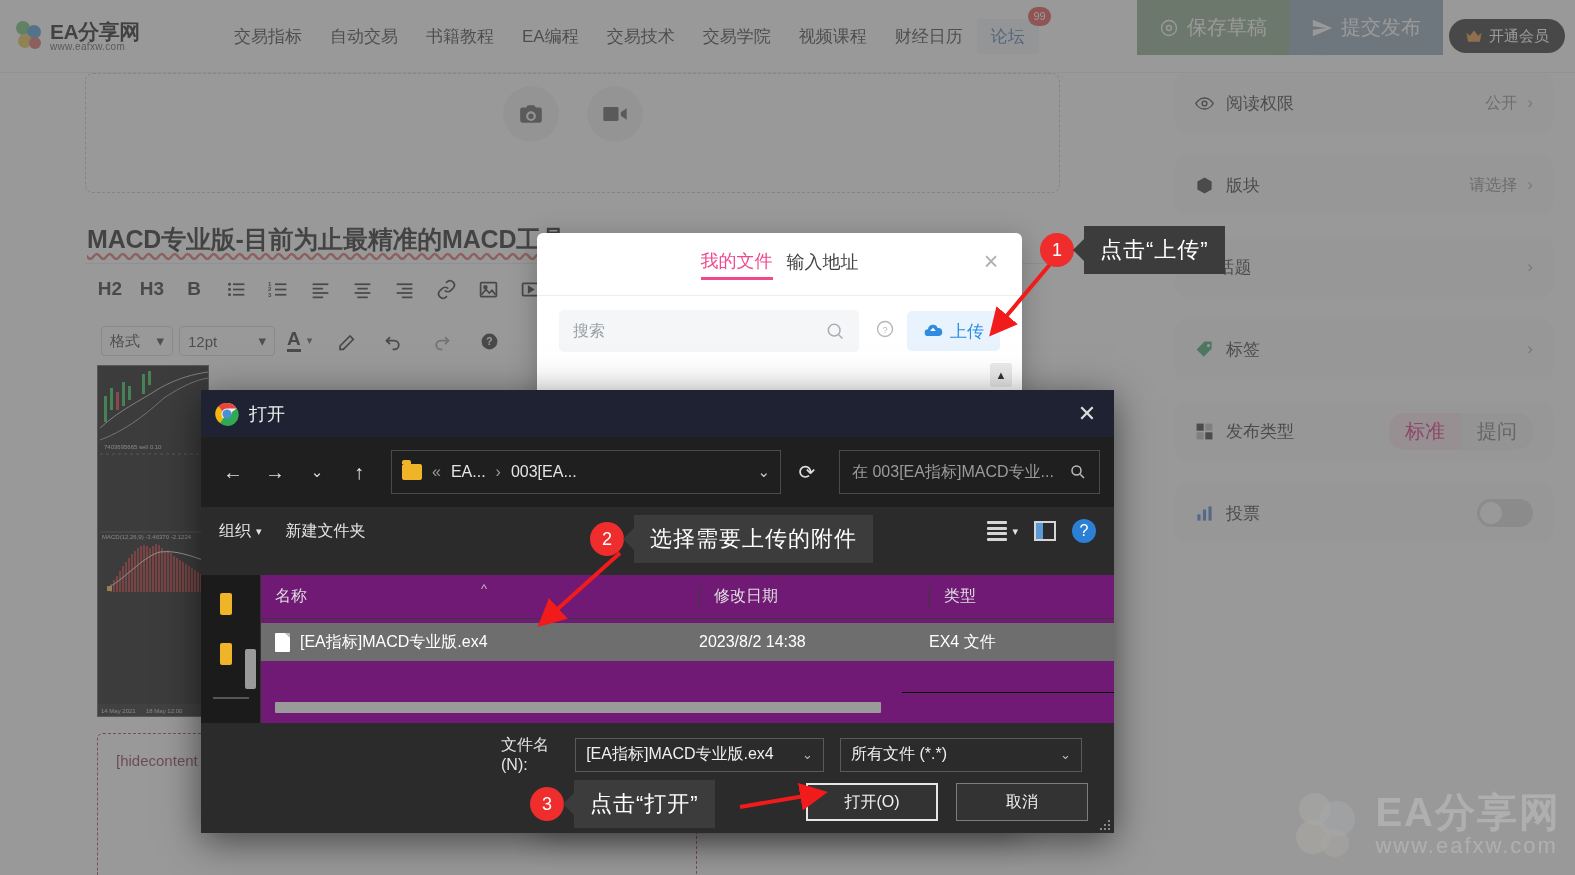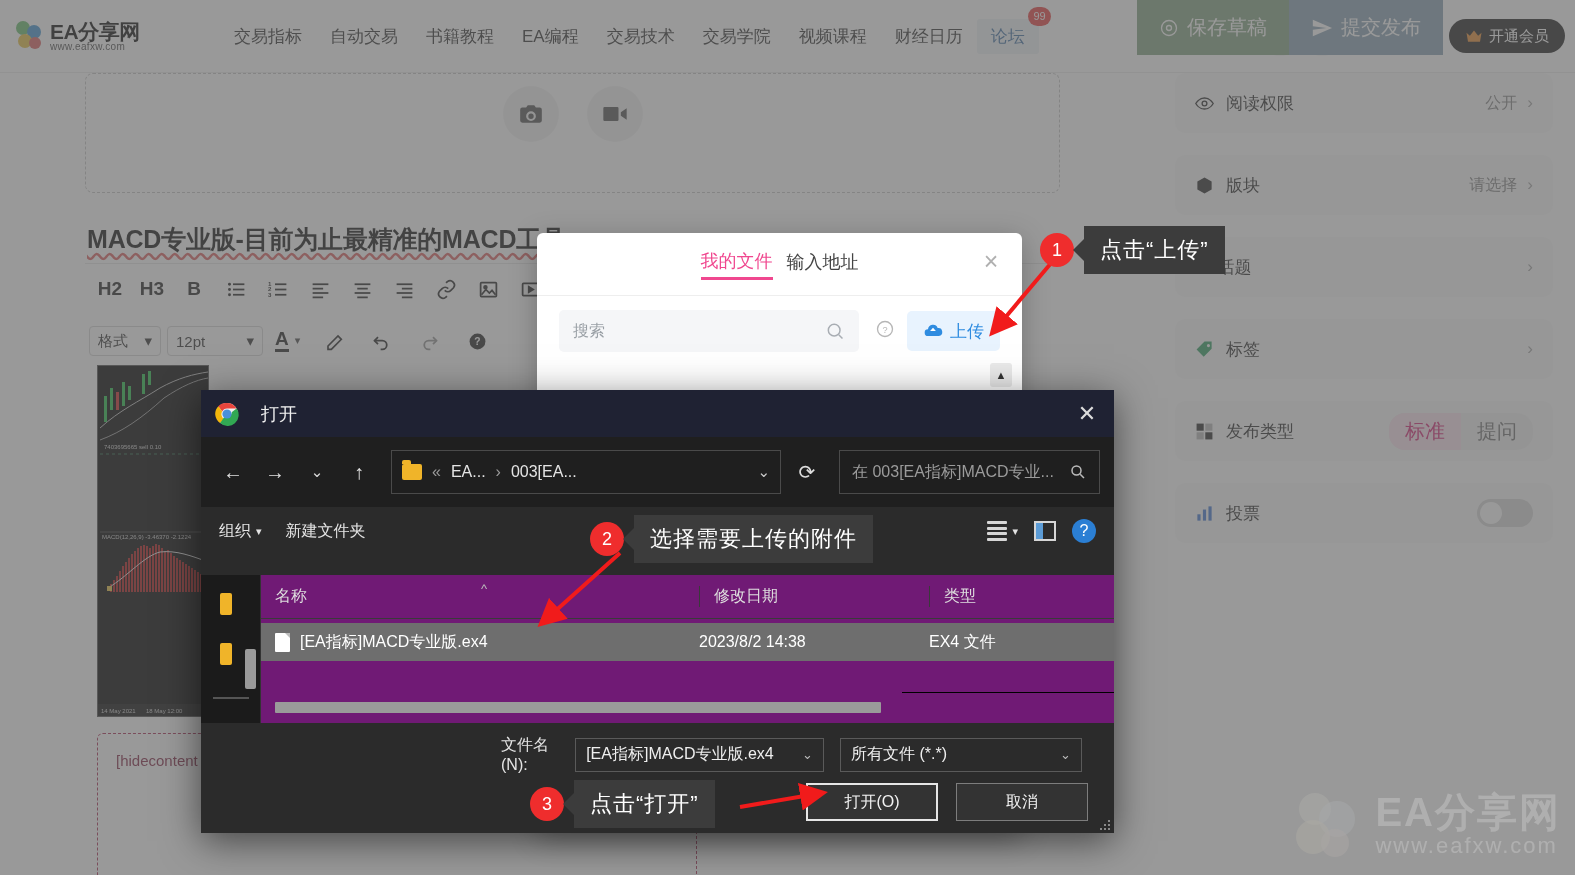--- a/index.html
+++ b/index.html
@@ -80,21 +80,21 @@
     position:absolute; left:2px; top:150px; font-size:25px; font-weight:bold; color:#1d1d1d;
     white-space:nowrap; letter-spacing:-0.2px;
   }
   .post-title .sq { text-decoration: underline; text-decoration-style: wavy; text-decoration-color:#e06a6a; text-underline-offset:4px;}
   .tb-div { position:absolute; left:0; top:190px; width:975px; height:1px; background:#e6e6e6; }
   .toolbar1 { position:absolute; left:4px; top:198px; display:flex; align-items:center; gap:0px; }
   .tb-btn {
     width:42px;height:36px;display:flex;align-items:center;justify-content:center;
     color:#2e2e2e;font-size:19px;font-weight:bold;cursor:pointer;
   }
-  .toolbar2 { position:absolute; left:4px; top:250px; display:flex; align-items:center; gap:6px; }
+  .toolbar2 { position:absolute; left:16px; top:250px; display:flex; align-items:center; gap:6px; }
   .tb-sel {
     height:30px;border:1px solid #d7d7d7;border-radius:4px;display:flex;align-items:center;
     padding:0 8px;gap:10px;font-size:15px;color:#3a3a3a;background:#fff;cursor:pointer;
   }
   .tb-sel.w1 { width:72px; justify-content:space-between;}
   .tb-sel.w2 { width:96px; justify-content:space-between;}
   .tb-a { display:flex;align-items:center;gap:6px;padding:0 6px;cursor:pointer; }
   .tb-a .A { font-size:19px;font-weight:bold;color:#2e2e2e;border-bottom:3px solid #333;line-height:0.95;}
 
   
@@ -155,21 +155,21 @@
 
   
   .fdlg {
     position:absolute; left:201px; top:390px; width:913px; height:443px;
     background:#2b2b2b; z-index:30; box-shadow:0 8px 36px rgba(0,0,0,.55);
     display:flex; flex-direction:column; color:#e8e8e8;
   }
   .fd-title {
     height:47px; background:#1f2233; display:flex; align-items:center; padding-left:14px; flex:0 0 47px;
   }
-  .fd-title .t { font-size:18px; color:#f0f0f0; margin-left:22px; }
+  .fd-title .t { font-size:18px; color:#f0f0f0; margin-left:10px; }
   .fd-x { margin-left:auto; width:54px;height:47px;display:flex;align-items:center;justify-content:center;color:#ddd;font-size:22px;cursor:pointer;}
   .fd-nav { height:70px; background:#1f1f1f; display:flex; align-items:center; padding:0 14px; gap:6px; flex:0 0 70px;}
   .nv { width:36px;height:36px;display:flex;align-items:center;justify-content:center;color:#e0e0e0;font-size:20px;cursor:pointer;}
   .crumb {
     flex:0 0 390px; height:44px; border:1px solid #4a4a4a; display:flex;align-items:center;
     padding:0 10px; gap:10px; margin-left:8px; font-size:16px; color:#e4e4e4;
   }
   .folder-ico{width:20px;height:16px;background:#f0b429;border-radius:2px;position:relative;flex:0 0 20px;}
   .folder-ico:before{content:"";position:absolute;left:0;top:-4px;width:9px;height:4px;background:#f0b429;border-radius:2px 2px 0 0;}
   .crumb .sep { color:#9a9a9a; }

